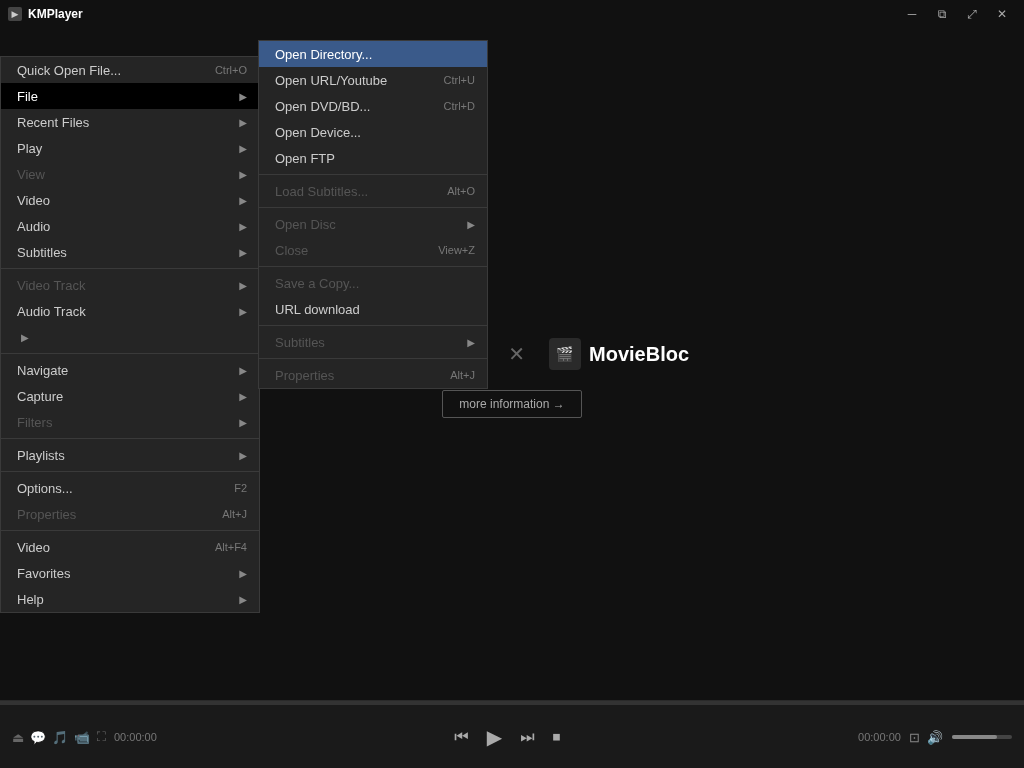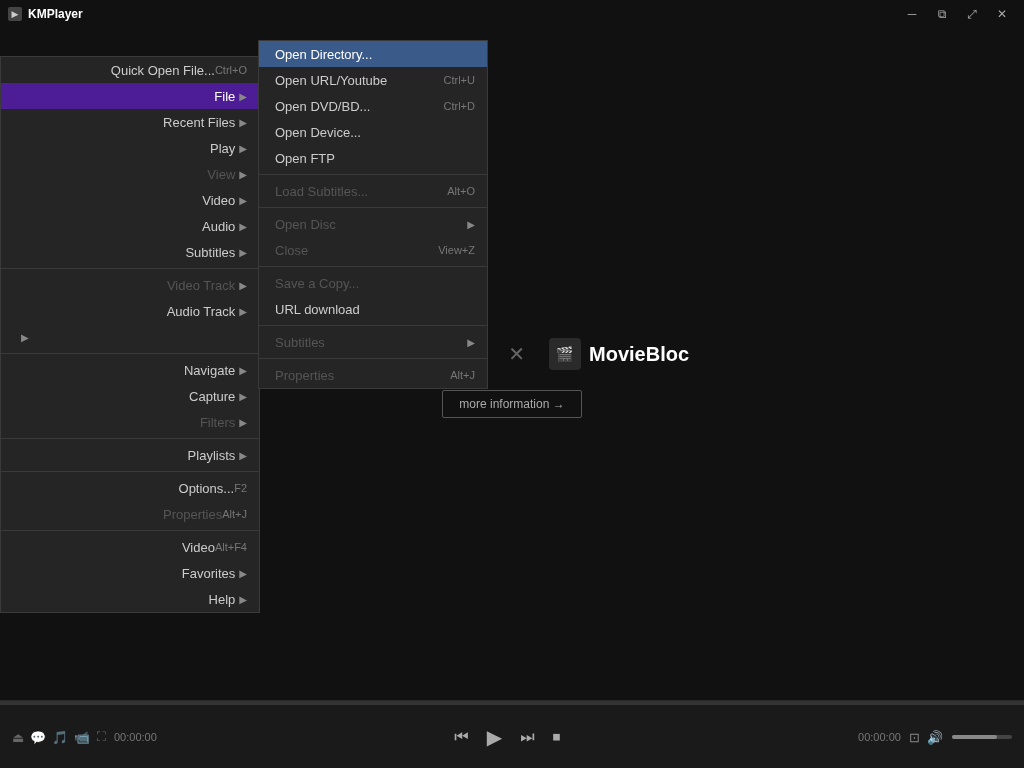--- a/index.html
+++ b/index.html
@@ -222,23 +222,23 @@
     }
     .menu-item {
       display: flex;
       align-items: center;
       padding: 5px 12px 5px 16px;
       cursor: pointer;
       color: #ccc;
       position: relative;
       min-height: 26px;
     }
-    .menu-item.active { background: #4c1d95; color: #fff; }
+    .menu-item.active { background: #000000; color: #fff; }
     .menu-item.disabled { color: #555; cursor: default; }
-    .menu-item-label { flex: 1; text-align: right; }
+    .menu-item-label { flex: 1; }
     .menu-item-shortcut { color: #777; font-size: 11px; }
     .menu-item-arrow { margin-left: 4px; font-size: 10px; color: #888; }
     .menu-separator {
       height: 1px;
       background: #3a3a3a;
       margin: 3px 0;
     }
 
     
     #submenu {

